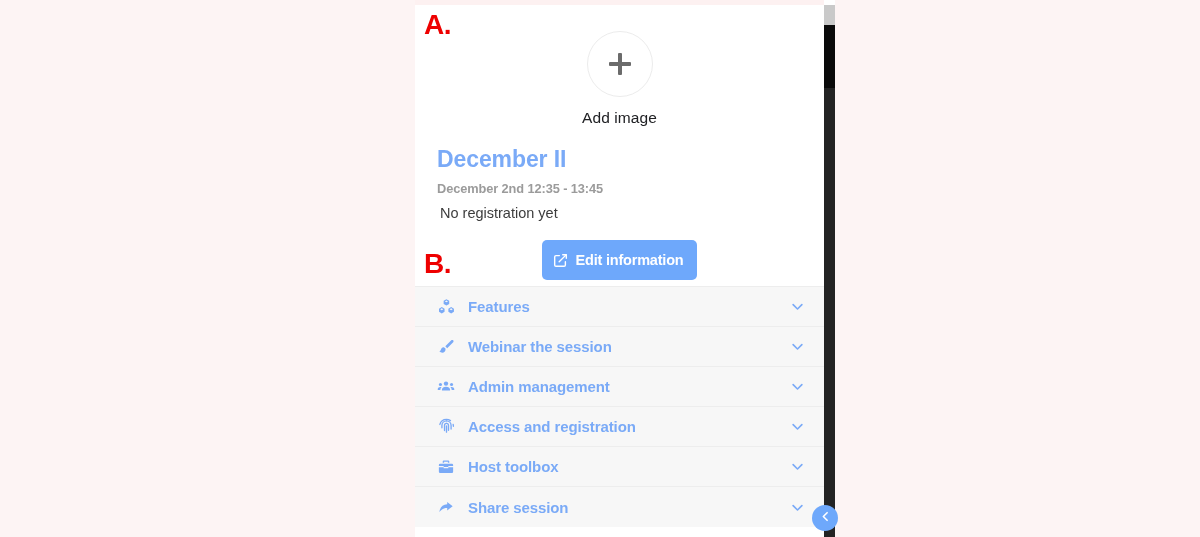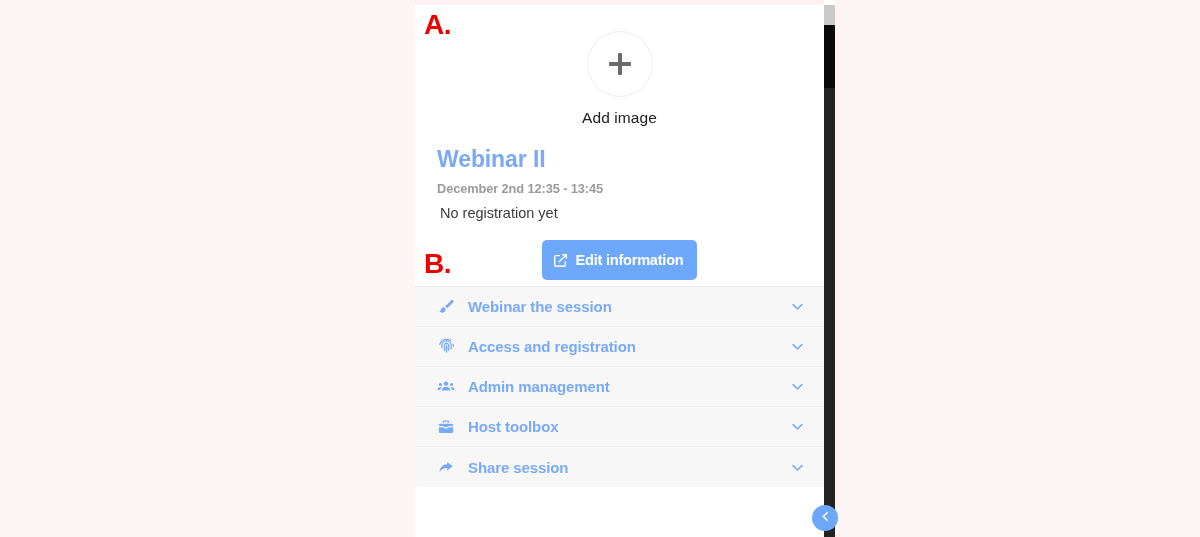--- a/index.html
+++ b/index.html
@@ -261,21 +261,21 @@
 
   <div id="info-block">
 
     <div id="add-image-wrap">
       <div id="add-image-circle">
         <span class="plus-glyph"></span>
       </div>
       <div id="add-image-label">Add image</div>
     </div>
 
-    <div id="session-title">Webinar II</div>
+    <div id="session-title">December II</div>
 
     <div id="session-datetime">December 2nd 12:35 - 13:45</div>
 
     <div id="session-description">No registration yet</div>
 
     <div id="edit-row">
       <button id="edit-information-button">
         <span>
           <svg width="15" height="15" viewBox="0 0 16 16" fill="none" stroke="#ffffff" stroke-width="1.5" stroke-linecap="round" stroke-linejoin="round">
             <path d="M13.2 9.2v3.6a1.4 1.4 0 0 1-1.4 1.4H3.2a1.4 1.4 0 0 1-1.4-1.4V4.2a1.4 1.4 0 0 1 1.4-1.4h3.6"></path>
@@ -283,29 +283,61 @@
             <path d="M6.6 9.4 14 2"></path>
           </svg>
         </span>
         <span>Edit information</span>
       </button>
     </div>
   </div>
 
   <div id="accordion">
 
+    <div class="accordion-row">
+      <span class="accordion-icon">
+        <svg width="19" height="18" viewBox="0 0 24 24" fill="currentColor">
+          <path d="M11.9 1.6 8.2 3.7v4.2l3.7 2.1 3.7-2.1V3.7l-3.7-2.1zm0 1.7 2.1 1.2-2.1 1.2-2.1-1.2 2.1-1.2zM5.7 12.1 2 14.2v4.2l3.7 2.1 3.7-2.1v-4.2l-3.7-2.1zm0 1.7 2.1 1.2-2.1 1.2-2.1-1.2 2.1-1.2zM18.2 12.1l-3.7 2.1v4.2l3.7 2.1 3.7-2.1v-4.2l-3.7-2.1zm0 1.7 2.1 1.2-2.1 1.2-2.1-1.2 2.1-1.2z"></path>
+        </svg>
+      </span>
+      <span class="accordion-label">Features</span>
+      <span class="accordion-chevron">
+        <svg width="15" height="15" viewBox="0 0 24 24" fill="none" stroke="currentColor" stroke-width="2.6" stroke-linecap="round" stroke-linejoin="round">
+          <path d="M5 9l7 7 7-7"></path>
+        </svg>
+      </span>
+    </div>
 
     <div class="accordion-row">
       <span class="accordion-icon">
         <svg width="19" height="18" viewBox="0 0 24 24" fill="currentColor">
           <path d="M20.9 3.1c-.7-.7-1.8-.7-2.5 0l-8 8 2.5 2.5 8-8c.7-.7.7-1.8 0-2.5z"></path>
           <path d="M8.9 12.5c-1.1-.4-2.4-.1-3.2.8-1.1 1.1-1 2.6-1.9 3.6-.4.4-.9.6-1.3.7 1 1.2 2.5 1.9 4 1.9 2.3 0 4.2-1.9 4.2-4.2 0-.6-.1-1.1-.3-1.6l-1.5-1.2z"></path>
         </svg>
       </span>
       <span class="accordion-label">Webinar the session</span>
+      <span class="accordion-chevron">
+        <svg width="15" height="15" viewBox="0 0 24 24" fill="none" stroke="currentColor" stroke-width="2.6" stroke-linecap="round" stroke-linejoin="round">
+          <path d="M5 9l7 7 7-7"></path>
+        </svg>
+      </span>
+    </div>
+
+    <div class="accordion-row">
+      <span class="accordion-icon">
+        <svg width="20" height="18" viewBox="0 0 24 24" fill="currentColor">
+          <circle cx="12" cy="7.4" r="2.9"></circle>
+          <path d="M12 11.6c-3 0-5.4 1.7-5.4 3.8v1.4h10.8v-1.4c0-2.1-2.4-3.8-5.4-3.8z"></path>
+          <circle cx="4.6" cy="8.6" r="2.1"></circle>
+          <path d="M4.6 12.1c-2 0-3.6 1.2-3.6 2.6v1.3h3.5v-.7c0-1.2.6-2.3 1.6-3.1a6.6 6.6 0 0 0-1.5-.1z"></path>
+          <circle cx="19.4" cy="8.6" r="2.1"></circle>
+          <path d="M19.4 12.1c-.5 0-1 .05-1.5.1 1 .8 1.6 1.9 1.6 3.1v.7H23v-1.3c0-1.4-1.6-2.6-3.6-2.6z"></path>
+        </svg>
+      </span>
+      <span class="accordion-label">Admin management</span>
       <span class="accordion-chevron">
         <svg width="15" height="15" viewBox="0 0 24 24" fill="none" stroke="currentColor" stroke-width="2.6" stroke-linecap="round" stroke-linejoin="round">
           <path d="M5 9l7 7 7-7"></path>
         </svg>
       </span>
     </div>
 
     <div class="accordion-row">
       <span class="accordion-icon">
         <svg width="19" height="19" viewBox="0 0 24 24" fill="none" stroke="currentColor" stroke-width="1.7" stroke-linecap="round">
@@ -322,39 +354,20 @@
       <span class="accordion-chevron">
         <svg width="15" height="15" viewBox="0 0 24 24" fill="none" stroke="currentColor" stroke-width="2.6" stroke-linecap="round" stroke-linejoin="round">
           <path d="M5 9l7 7 7-7"></path>
         </svg>
       </span>
     </div>
 
     <div class="accordion-row">
       <span class="accordion-icon">
         <svg width="20" height="18" viewBox="0 0 24 24" fill="currentColor">
-          <circle cx="12" cy="7.4" r="2.9"></circle>
-          <path d="M12 11.6c-3 0-5.4 1.7-5.4 3.8v1.4h10.8v-1.4c0-2.1-2.4-3.8-5.4-3.8z"></path>
-          <circle cx="4.6" cy="8.6" r="2.1"></circle>
-          <path d="M4.6 12.1c-2 0-3.6 1.2-3.6 2.6v1.3h3.5v-.7c0-1.2.6-2.3 1.6-3.1a6.6 6.6 0 0 0-1.5-.1z"></path>
-          <circle cx="19.4" cy="8.6" r="2.1"></circle>
-          <path d="M19.4 12.1c-.5 0-1 .05-1.5.1 1 .8 1.6 1.9 1.6 3.1v.7H23v-1.3c0-1.4-1.6-2.6-3.6-2.6z"></path>
-        </svg>
-      </span>
-      <span class="accordion-label">Admin management</span>
-      <span class="accordion-chevron">
-        <svg width="15" height="15" viewBox="0 0 24 24" fill="none" stroke="currentColor" stroke-width="2.6" stroke-linecap="round" stroke-linejoin="round">
-          <path d="M5 9l7 7 7-7"></path>
-        </svg>
-      </span>
-    </div>
-
-    <div class="accordion-row">
-      <span class="accordion-icon">
-        <svg width="20" height="18" viewBox="0 0 24 24" fill="currentColor">
           <path d="M9.1 3.2a1.5 1.5 0 0 0-1.5 1.5v1.6h1.9V5.1h5v1.2h1.9V4.7a1.5 1.5 0 0 0-1.5-1.5H9.1z"></path>
           <path d="M2.5 9.2a1.6 1.6 0 0 1 1.6-1.6h15.8a1.6 1.6 0 0 1 1.6 1.6v1.6h-6.4v1.2H8.9v-1.2H2.5V9.2z"></path>
           <path d="M2.5 12.4v6a1.6 1.6 0 0 0 1.6 1.6h15.8a1.6 1.6 0 0 0 1.6-1.6v-6h-6.4v1.3H8.9v-1.3H2.5z"></path>
         </svg>
       </span>
       <span class="accordion-label">Host toolbox</span>
       <span class="accordion-chevron">
         <svg width="15" height="15" viewBox="0 0 24 24" fill="none" stroke="currentColor" stroke-width="2.6" stroke-linecap="round" stroke-linejoin="round">
           <path d="M5 9l7 7 7-7"></path>
         </svg>

